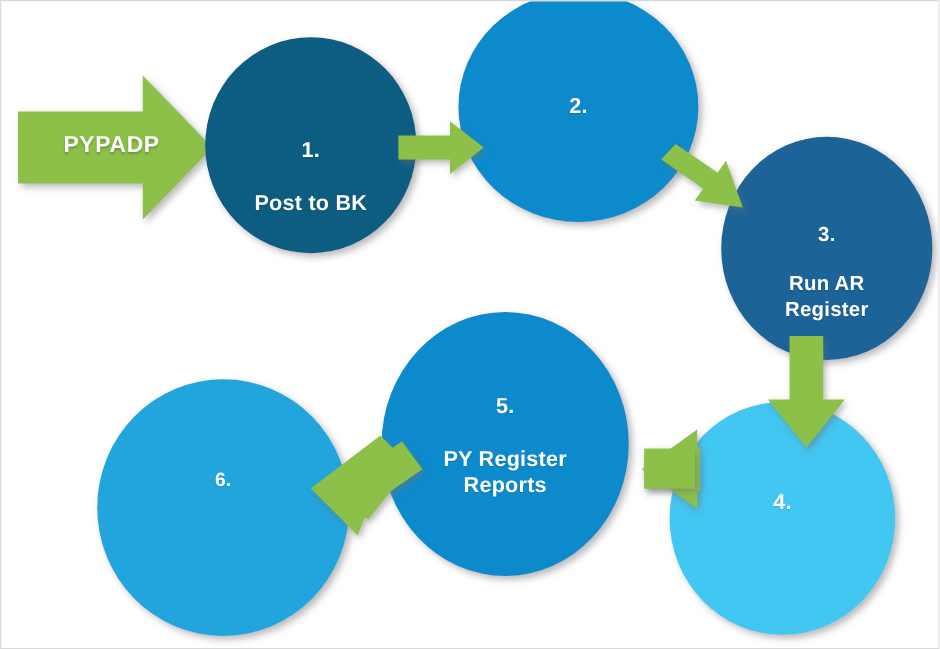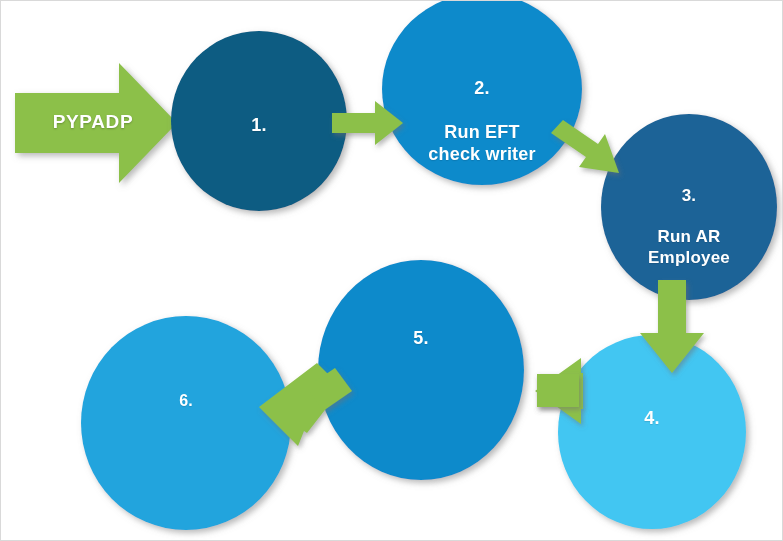--- a/index.html
+++ b/index.html
@@ -119,39 +119,40 @@
       <path d="M 329 375 L 316 362 L 258 406 L 297 445 L 303 430 L 306 432 L 334 396 Z" fill="#8CC04A"></path>
       <path d="M 306 386 L 334 367 L 351 390 L 322 410 Z" fill="#8CC04A"></path>
     </g>
 
   </svg>
 
   <div class="input-label" style="left:36px; top:110px; width:112px; text-align:center;">PYPADP</div>
 
   <div class="node-label" style="left:178px; top:92px; width:160px; font-size:18px;">
     <span class="node-num">1.</span>
+    <span>Post to BK</span>
   </div>
 
   <div class="node-label" style="left:391px; top:55px; width:180px; font-size:18px;">
     <span class="node-num">2.</span>
-    <span>Run EFT
-check writer</span>
   </div>
 
   <div class="node-label" style="left:608px; top:164px; width:160px; font-size:17px;">
     <span class="node-num">3.</span>
     <span>Run AR
-Employee</span>
+Register</span>
   </div>
 
   <div class="node-label" style="left:571px; top:385px; width:160px; font-size:18px;">
     <span class="node-num">4.</span>
   </div>
 
   <div class="node-label" style="left:330px; top:305px; width:180px; font-size:18px;">
     <span class="node-num">5.</span>
+    <span>PY Register
+Reports</span>
   </div>
 
   <div class="node-label" style="left:90px; top:370px; width:190px; font-size:16px;">
     <span class="node-num">6.</span>
   </div>
 
 </div>
 
 </body></html>

